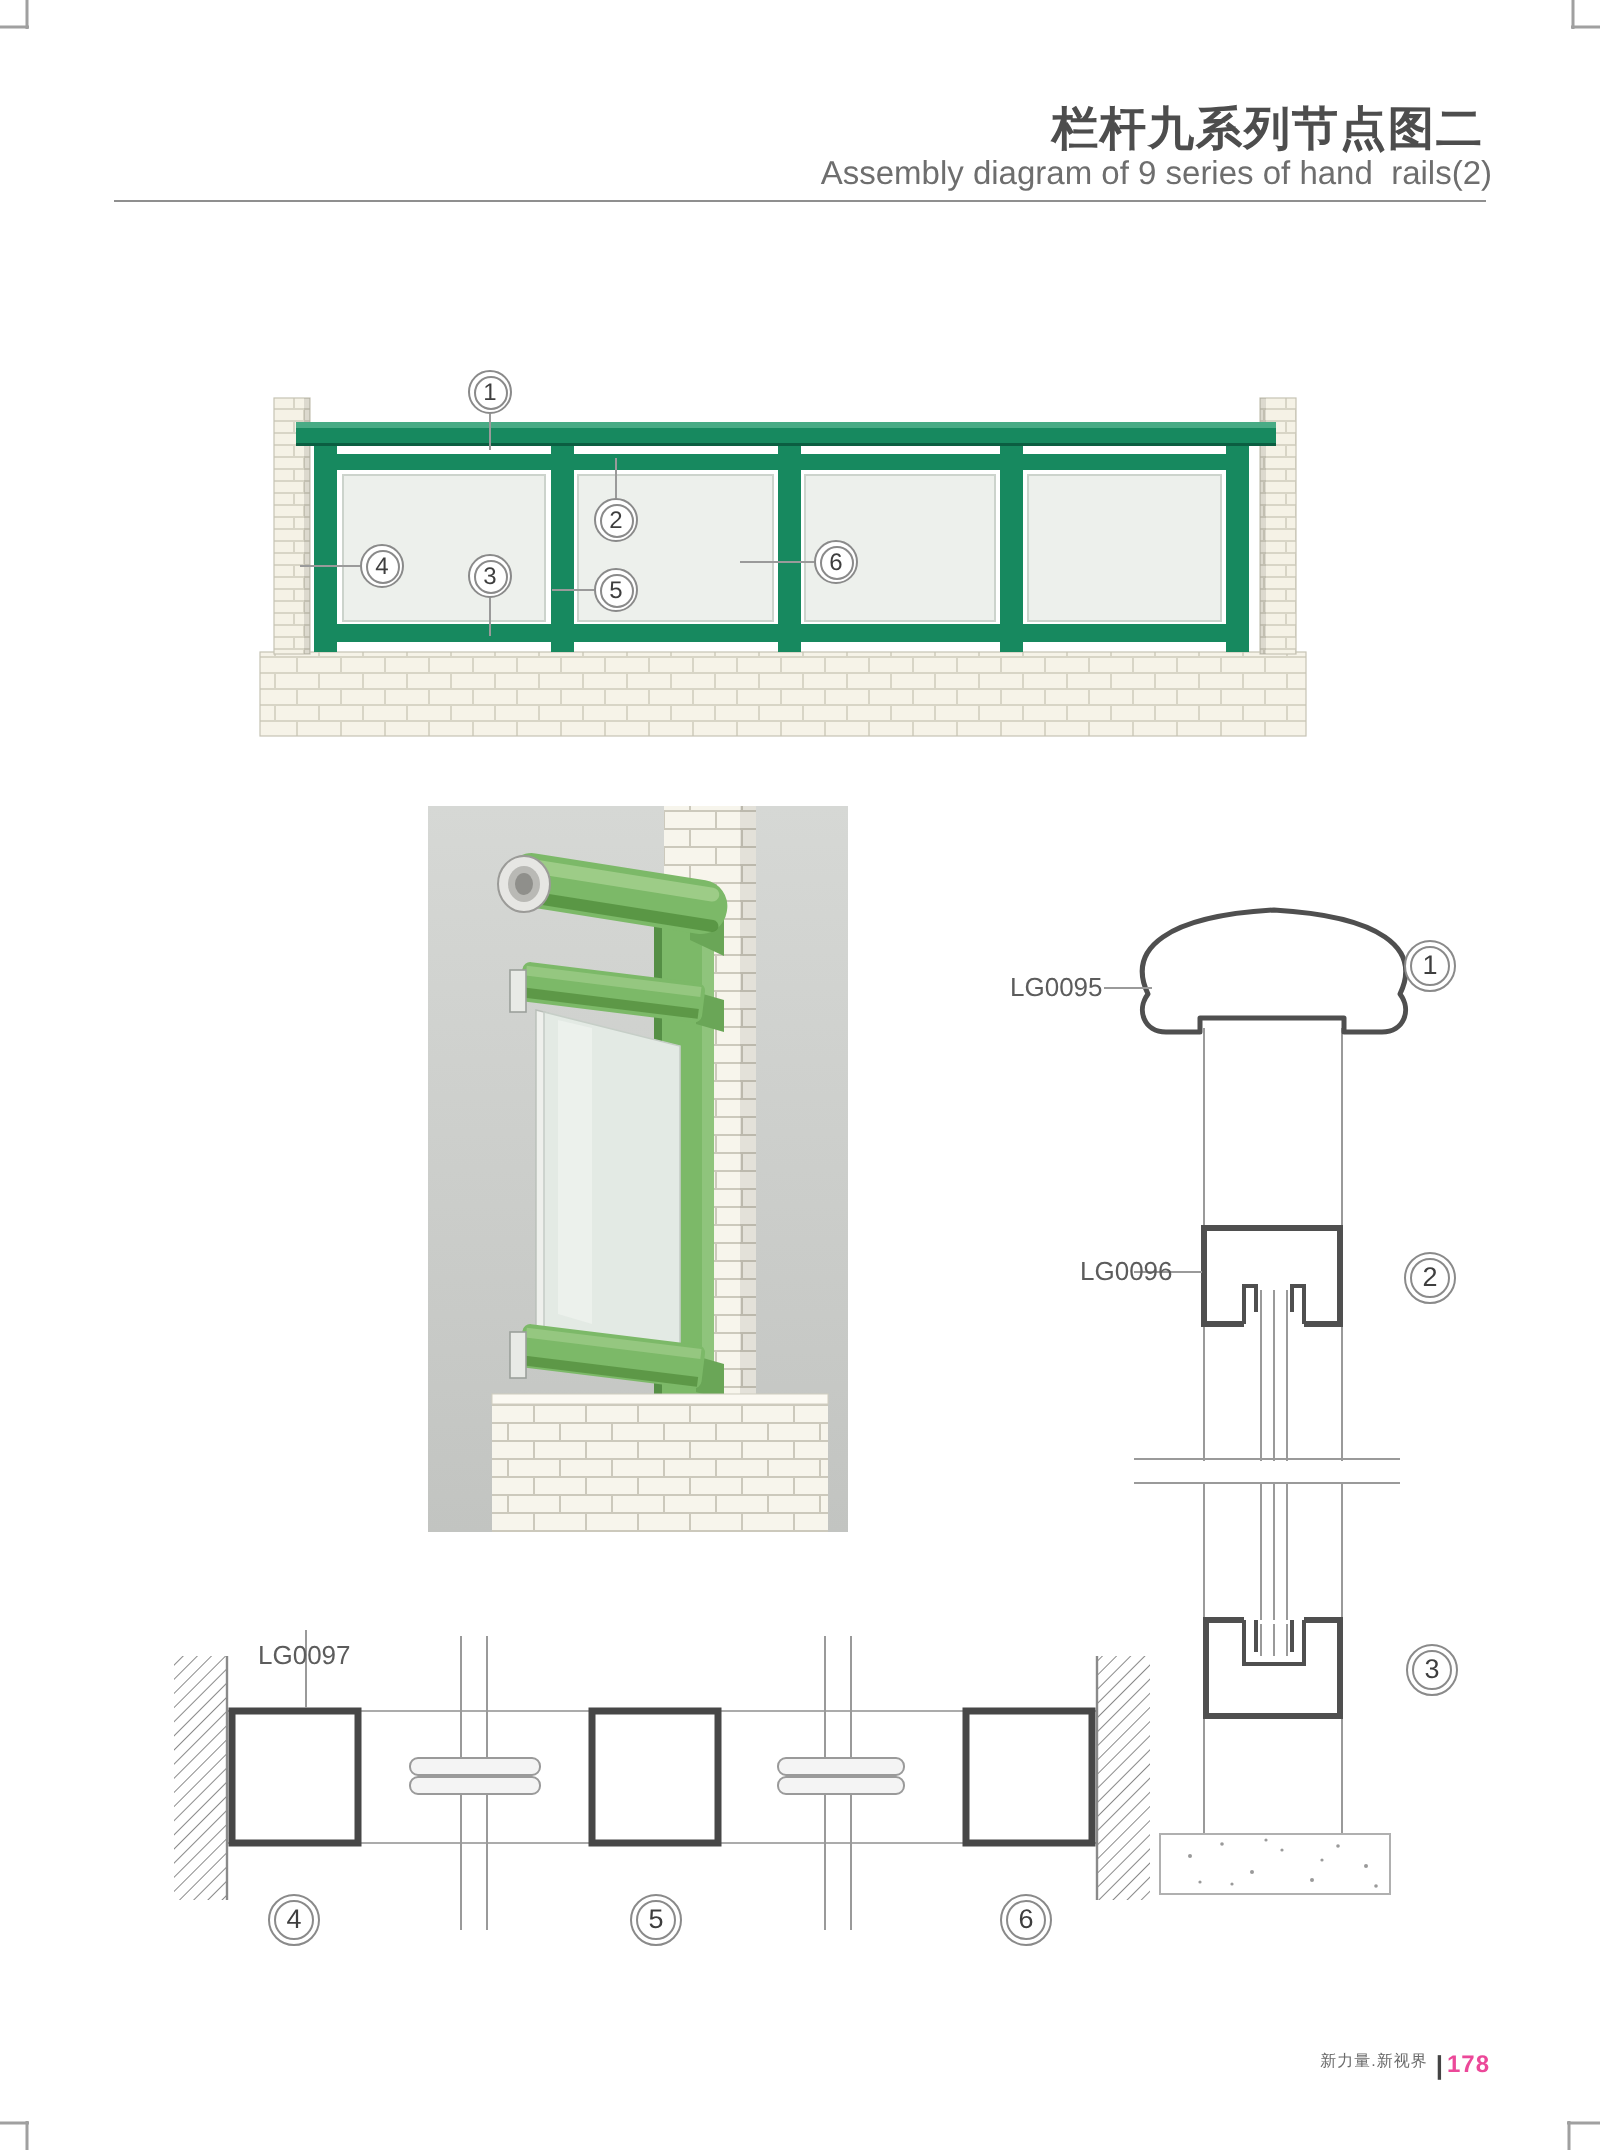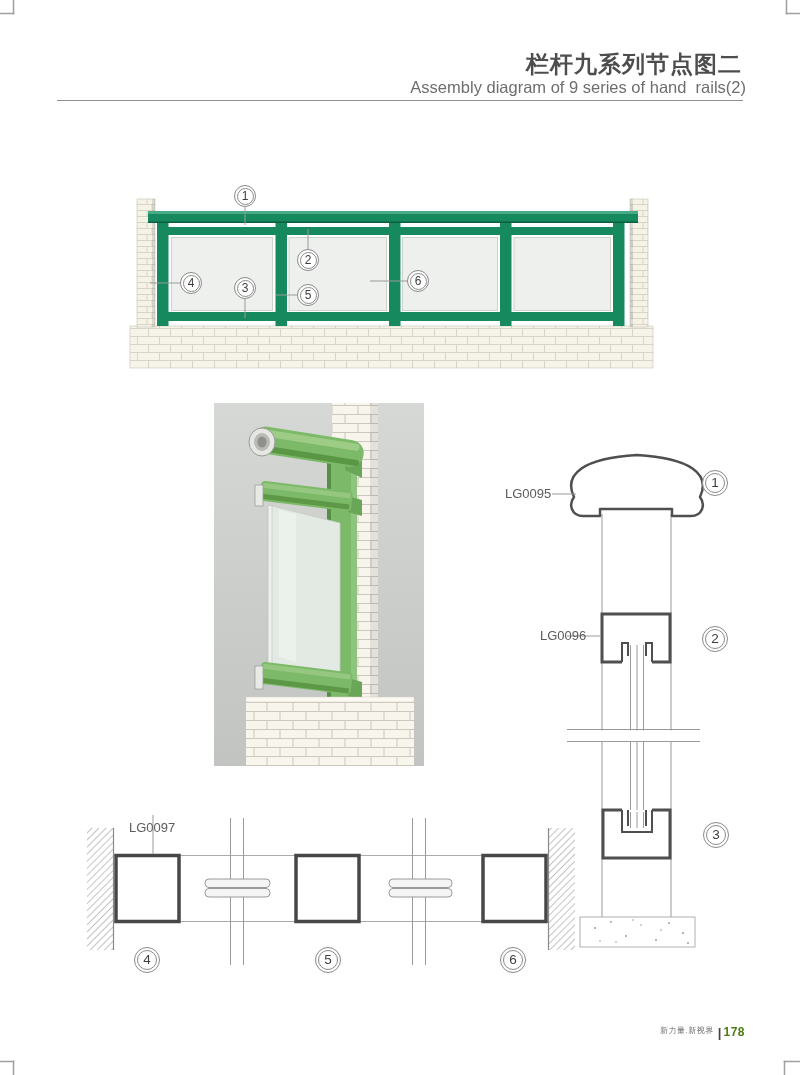--- a/index.html
+++ b/index.html
@@ -36,21 +36,21 @@
     font-size:12px;color:#3e3e3e;line-height:1;
   }
   .callout.big{width:26px;height:26px;}
   .callout.big .ring{width:20px;height:20px;font-size:13.5px;}
   
   .footer{
     position:absolute;right:55px;top:1025px;z-index:5;display:flex;align-items:flex-start;white-space:pre;
   }
   .footer .brand{font-size:8px;color:#6a6a6a;letter-spacing:.5px;}
   .footer .divider{font-size:13px;color:#444;margin:0 2px 0 4px;font-weight:bold;}
-  .footer .pageno{font-size:12px;font-weight:bold;color:#4d7c0f;letter-spacing:.5px;}
+  .footer .pageno{font-size:12px;font-weight:bold;color:#ec4899;letter-spacing:.5px;}
   
   .rail{fill:var(--rail-green,#17895f);}
   .rail-hi{fill:var(--rail-green-light,#48ab85);}
   .rail-dk{fill:var(--rail-green-dark,#0b5e41);}
   .rgreen{fill:var(--render-green,#7cb968);}
   .rgreen-dk{fill:var(--render-green-dark,#558f45);}
   .glassf{fill:var(--glass,#edf0ec);}
   .pline{stroke:var(--line-dark,#4f4f4f);fill:none;}
   .tline{stroke:var(--line-light,#9a9a9a);fill:none;}
 </style>

